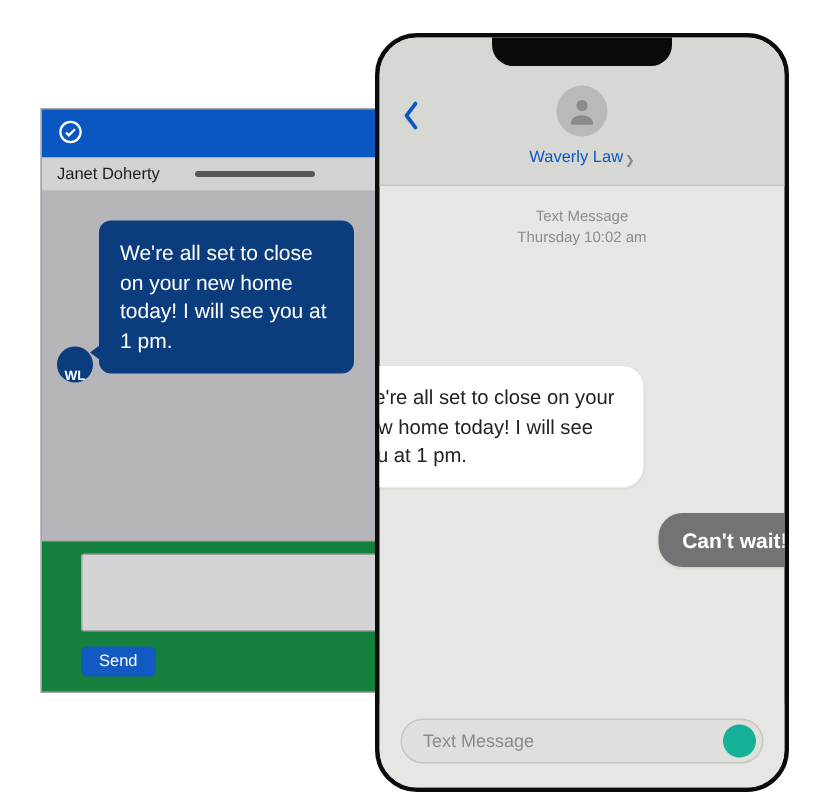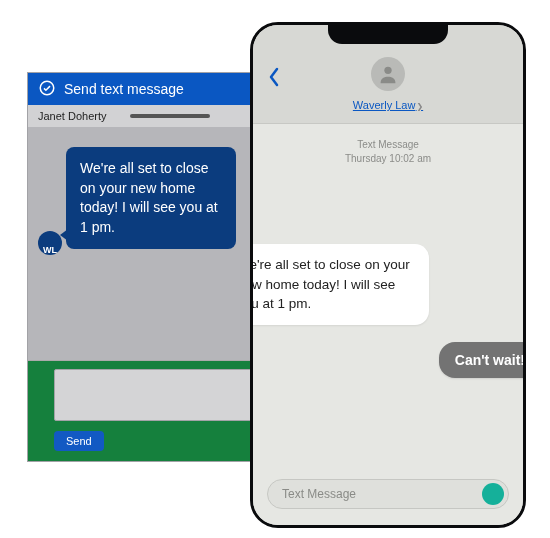--- a/index.html
+++ b/index.html
@@ -174,21 +174,20 @@
     align-items: center;
     justify-content: center;
   }
   .contact-avatar svg { width: 22px; height: 22px; fill: #8a8b88; }
   .contact-name {
     color: #0a57c2;
     font-size: 11px;
     display: inline-flex;
     align-items: flex-end;
     gap: 1px;
-    text-decoration: underline;
   }
   .contact-name .chev { font-size: 8px; color: #888; }
 
   .phone-body {
     flex: 1;
     padding: 14px 12px;
     display: flex;
     flex-direction: column;
     position: relative;
     overflow: visible;
@@ -280,21 +279,20 @@
 <body>
 
 <div class="composer">
   <div class="composer-header">
     <span>
       <svg viewBox="0 0 24 24" fill="none" stroke="#fff" stroke-width="2">
         <circle cx="12" cy="12" r="9"></circle>
         <path d="M8 12.5l2.5 2.5L16 9.5"></path>
       </svg>
     </span>
-    <span>Send text message</span>
   </div>
   <div class="composer-to">
     <span>Janet Doherty</span>
     <span class="redacted-bar"></span>
   </div>
   <div class="composer-body">
     <div class="outgoing-bubble">
       <span>We're all set to close on your new home today! I will see you at 1 pm.</span>
     </div>
     <div class="avatar-wl">

